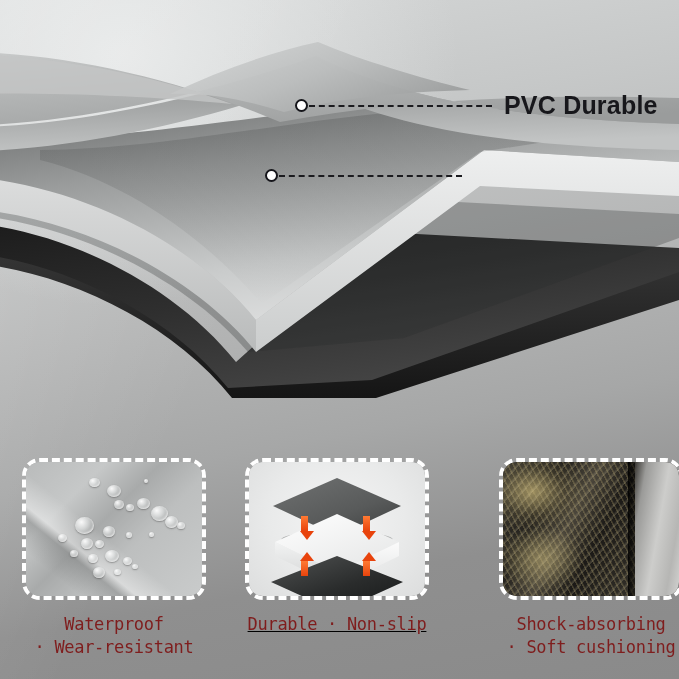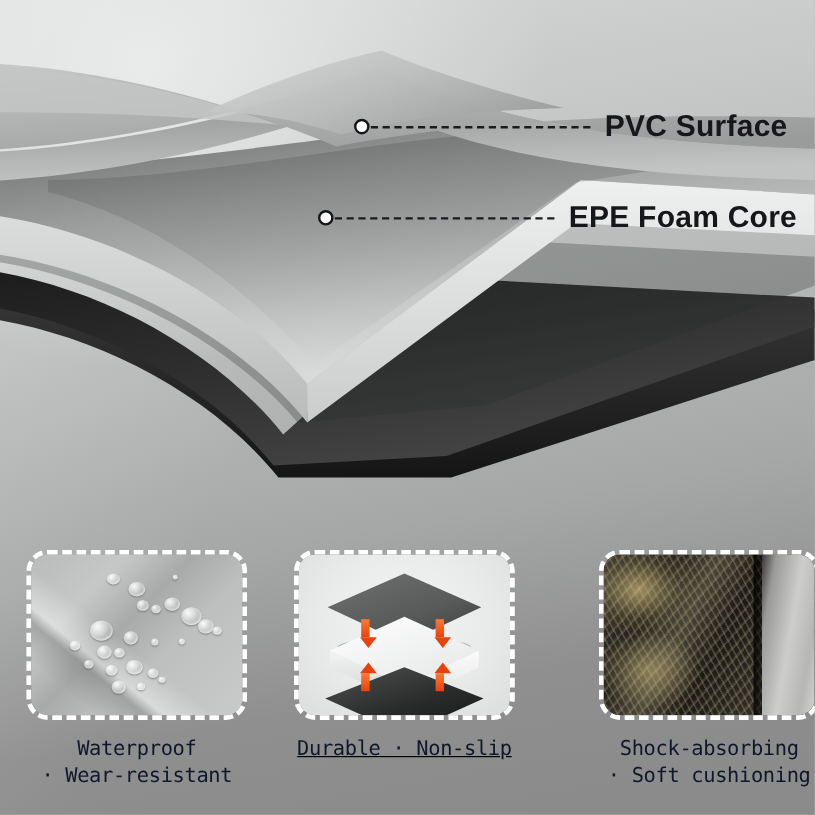--- a/index.html
+++ b/index.html
@@ -36,21 +36,21 @@
   #callout-pvc{left:295px;top:93px;}
   #callout-epe{left:265px;top:169px;}
   #callout-pe {left:302px;top:241px;}
 
   
   .features{position:absolute;left:0;top:440px;width:679px;height:239px;}
   .feature{position:absolute;top:18px;width:184px;}
   .fbox{position:relative;width:184px;height:142px;border-radius:18px;
         border:4px dashed #ffffff;box-sizing:border-box;overflow:hidden;}
   .fbox-inner{position:absolute;inset:0;border-radius:13px;overflow:hidden;}
-  .fcap{margin-top:13px;text-align:center;color:#0f172a;
+  .fcap{margin-top:13px;text-align:center;color:#7f1d1d;
         font-family:"DejaVu Sans Mono","Liberation Mono",monospace;
         font-size:17px;line-height:1.34;letter-spacing:-0.3px;white-space:pre-line;}
   #feature-0{left:22px;}
   #feature-1{left:245px;text-decoration:underline;}
   #feature-2{left:499px;}
 
   
   .fab{position:absolute;inset:0;
     background:linear-gradient(135deg,#b9bbbb 0%,#c6c8c8 26%,#a8aaaa 44%,#bdbfbf 62%,#c9cbcb 100%);}
   .fab-fold{position:absolute;left:-22%;top:-16%;width:150%;height:46%;
@@ -181,27 +181,26 @@
 
         <path d="M -40,54 C 54,56 150,74 232,104
                  C 150,96 50,92 -40,94 Z" fill="#c4c6c6" opacity="0.8"></path>
       </g>
     </svg>
   </div>
 
   <div class="callout" id="callout-pvc">
     <span class="dot"></span>
     <span class="leader" style="width:183px"></span>
-    <span class="clabel">PVC Surface</span>
+    <span class="clabel">PVC Durable</span>
   </div>
 
   <div class="callout" id="callout-epe">
     <span class="dot"></span>
     <span class="leader" style="width:183px"></span>
-    <span class="clabel">EPE Foam Core</span>
   </div>
 
 
   <div class="features">
 
     <div class="feature" id="feature-0">
       <div class="fbox">
         <div class="fbox-inner">
           <div class="fab"></div>
           <div class="fab-fold"></div>

